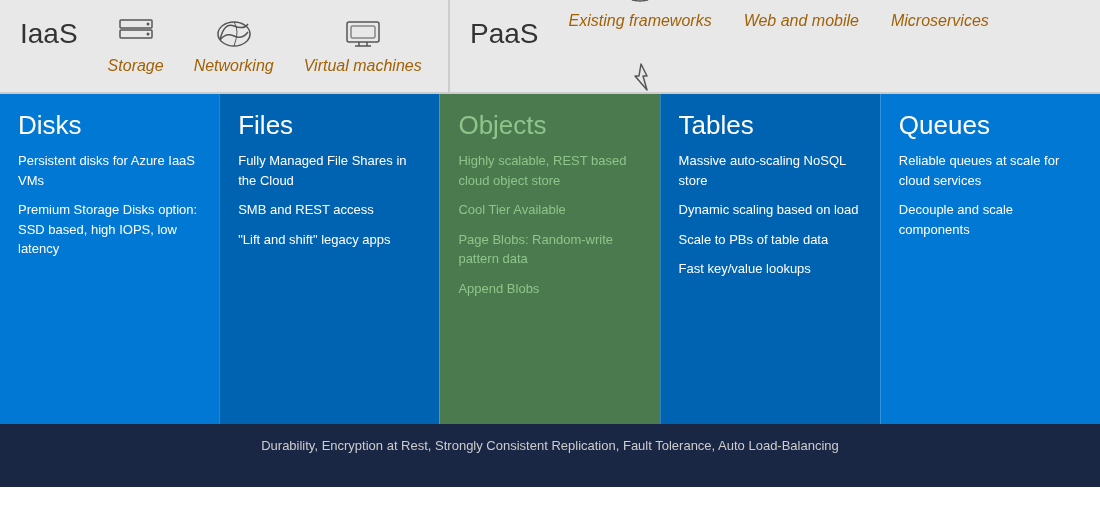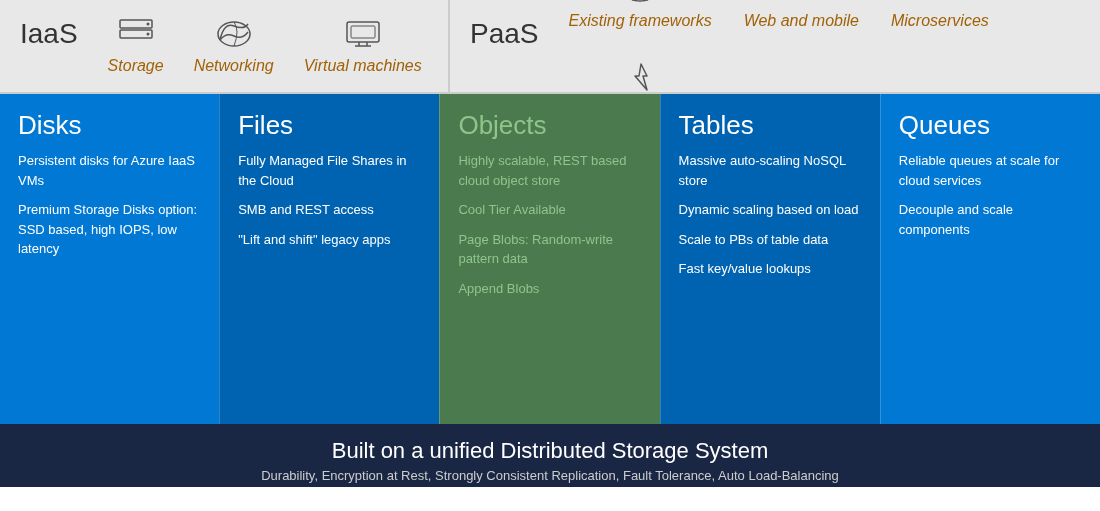--- a/index.html
+++ b/index.html
@@ -264,15 +264,14 @@
   <div class="col col-queues">
     <div class="col-title">Queues</div>
     <div class="col-body">
       <p>Reliable queues at scale for cloud services</p>
       <p>Decouple and scale components</p>
     </div>
   </div>
 </div>
 
 <div class="footer">
-  <div class="footer-title">Built on a unified Distributed Storage System</div>
   <div class="footer-sub">Durability, Encryption at Rest, Strongly Consistent Replication, Fault Tolerance, Auto Load-Balancing</div>
 </div>
 
 </body></html>

